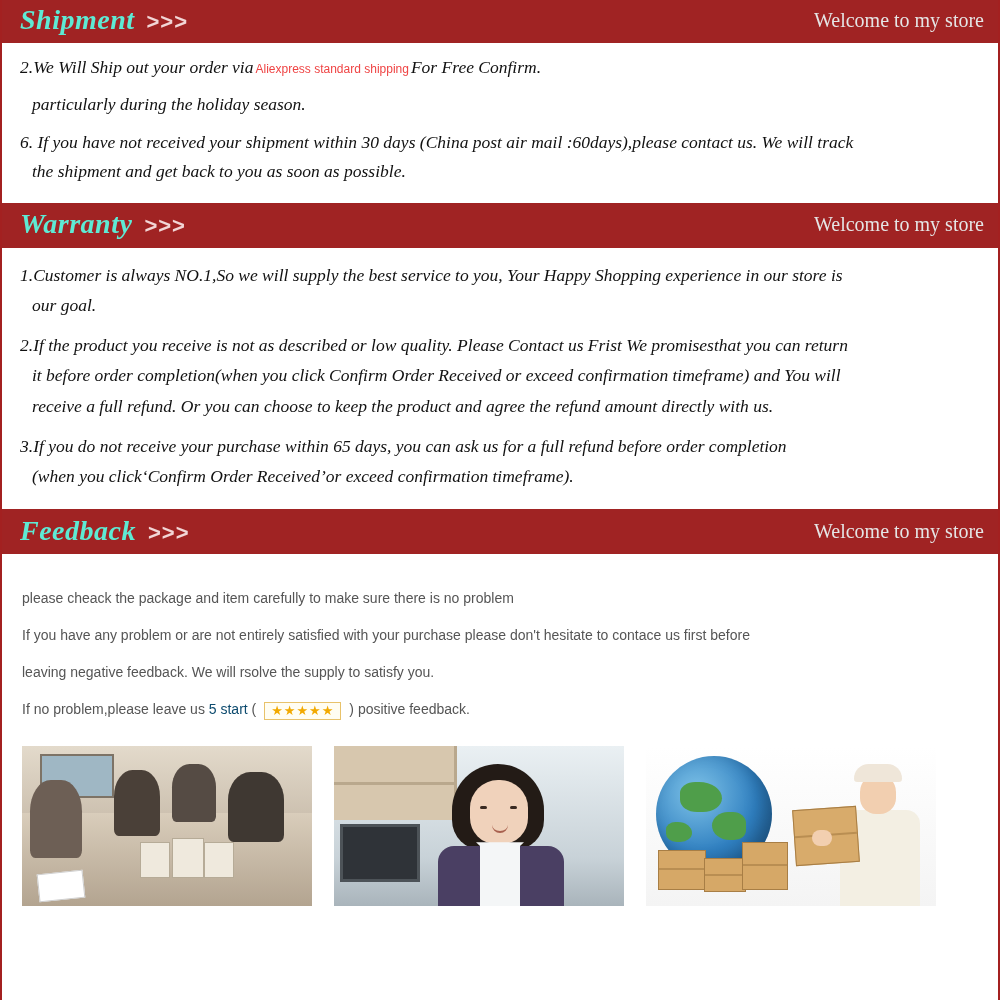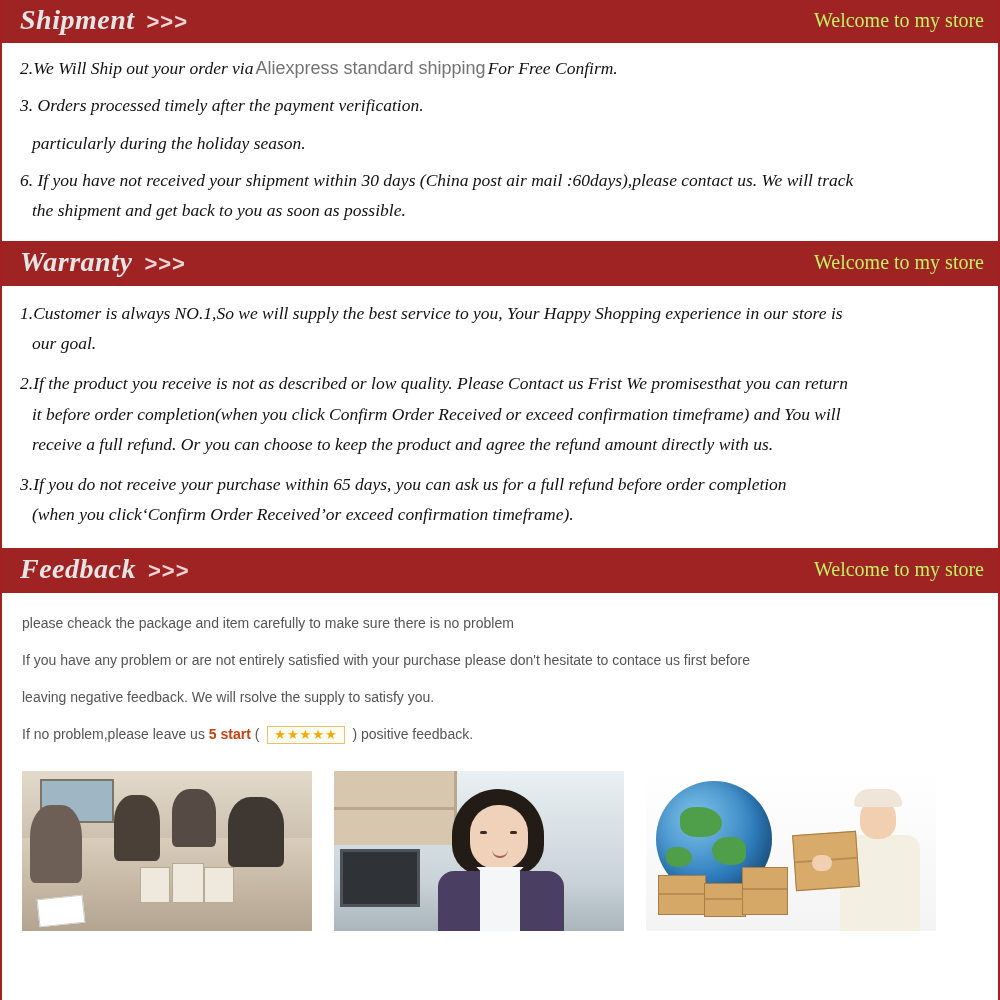--- a/index.html
+++ b/index.html
@@ -40,35 +40,35 @@
     display: flex;
     align-items: baseline;
     gap: 12px;
     white-space: nowrap;
   }
   .bar-title {
     font-family: "Liberation Serif", serif;
     font-style: italic;
     font-weight: bold;
     font-size: 28px;
-    color: #e5e5e5;
+    color: #5eead4;
     line-height: 1;
     letter-spacing: 0.5px;
   }
   .bar-arrows {
     font-family: "Liberation Sans", sans-serif;
     font-weight: bold;
     font-size: 22px;
     color: #f2d6d6;
     letter-spacing: 1px;
   }
   .bar-welcome {
     font-family: "Liberation Serif", serif;
     font-size: 20px;
-    color: #bef264;
+    color: #e5e5e5;
     white-space: nowrap;
   }
   .rule {
     height: 3px;
     background: #a02323;
     width: 100%;
   }
   .rule.thin { height: 2px; }
 
   
@@ -82,44 +82,44 @@
     font-size: 17.5px;
     line-height: 1.45;
     color: #111;
     margin: 0 0 9px 0;
     padding-left: 2px;
   }
   .line.indent2 { text-indent: 0; padding-left: 14px; }
   .line .inline-small {
     font-family: "Liberation Sans", sans-serif;
     font-style: normal;
-    font-size: 18px;
-    color: #737373;
+    font-size: 12px;
+    color: #ef4444;
     padding: 0 2px;
   }
 
   #shipment-block { padding-top: 12px; }
   #shipment-block .line { margin-bottom: 12px; }
   #warranty-block { padding-top: 14px; }
   #warranty-block .line { margin-bottom: 14px; line-height: 1.5; }
 
   
   #feedback-block {
-    padding: 20px 20px 4px 20px;
+    padding: 34px 20px 4px 20px;
   }
   .fb-line {
     font-family: "Liberation Sans", sans-serif;
     font-size: 14px;
     color: #555;
     line-height: 1.5;
     margin: 0 0 16px 0;
   }
   .hl-pink {
-    color: #c2410c;
-    font-weight: bold;
+    color: #0c4a6e;
+    font-weight: normal;
   }
   .stars {
     display: inline-block;
     border: 1px solid #e8c26a;
     background: #fffdf2;
     padding: 1px 6px 2px 6px;
     margin: 0 4px;
     line-height: 1;
     color: #f2a900;
     font-size: 13px;
@@ -281,21 +281,20 @@
       <span class="bar-arrows">&gt;&gt;&gt;</span>
     </div>
     <span class="bar-welcome">Welcome to my store</span>
   </div>
   <div class="rule"></div>
 
   <div class="block" id="shipment-block">
     <p class="line">
       <span>2.We Will Ship out your order via</span><span class="inline-small">Aliexpress standard shipping</span><span>For Free Confirm.</span>
     </p>
-    <p class="line">3. Orders processed timely after the payment verification.</p>
     <p class="line indent2">particularly during the holiday season.</p>
     <p class="line" style="margin-bottom:4px">6. If you have not received your shipment within 30 days (China post air mail :60days),please contact us. We will track</p>
     <p class="line indent2">the shipment and get back to you as soon as possible.</p>
   </div>
 
   <div class="rule thin"></div>
   <div class="bar">
     <div class="bar-left">
       <span class="bar-title">Warranty</span>
       <span class="bar-arrows">&gt;&gt;&gt;</span>

